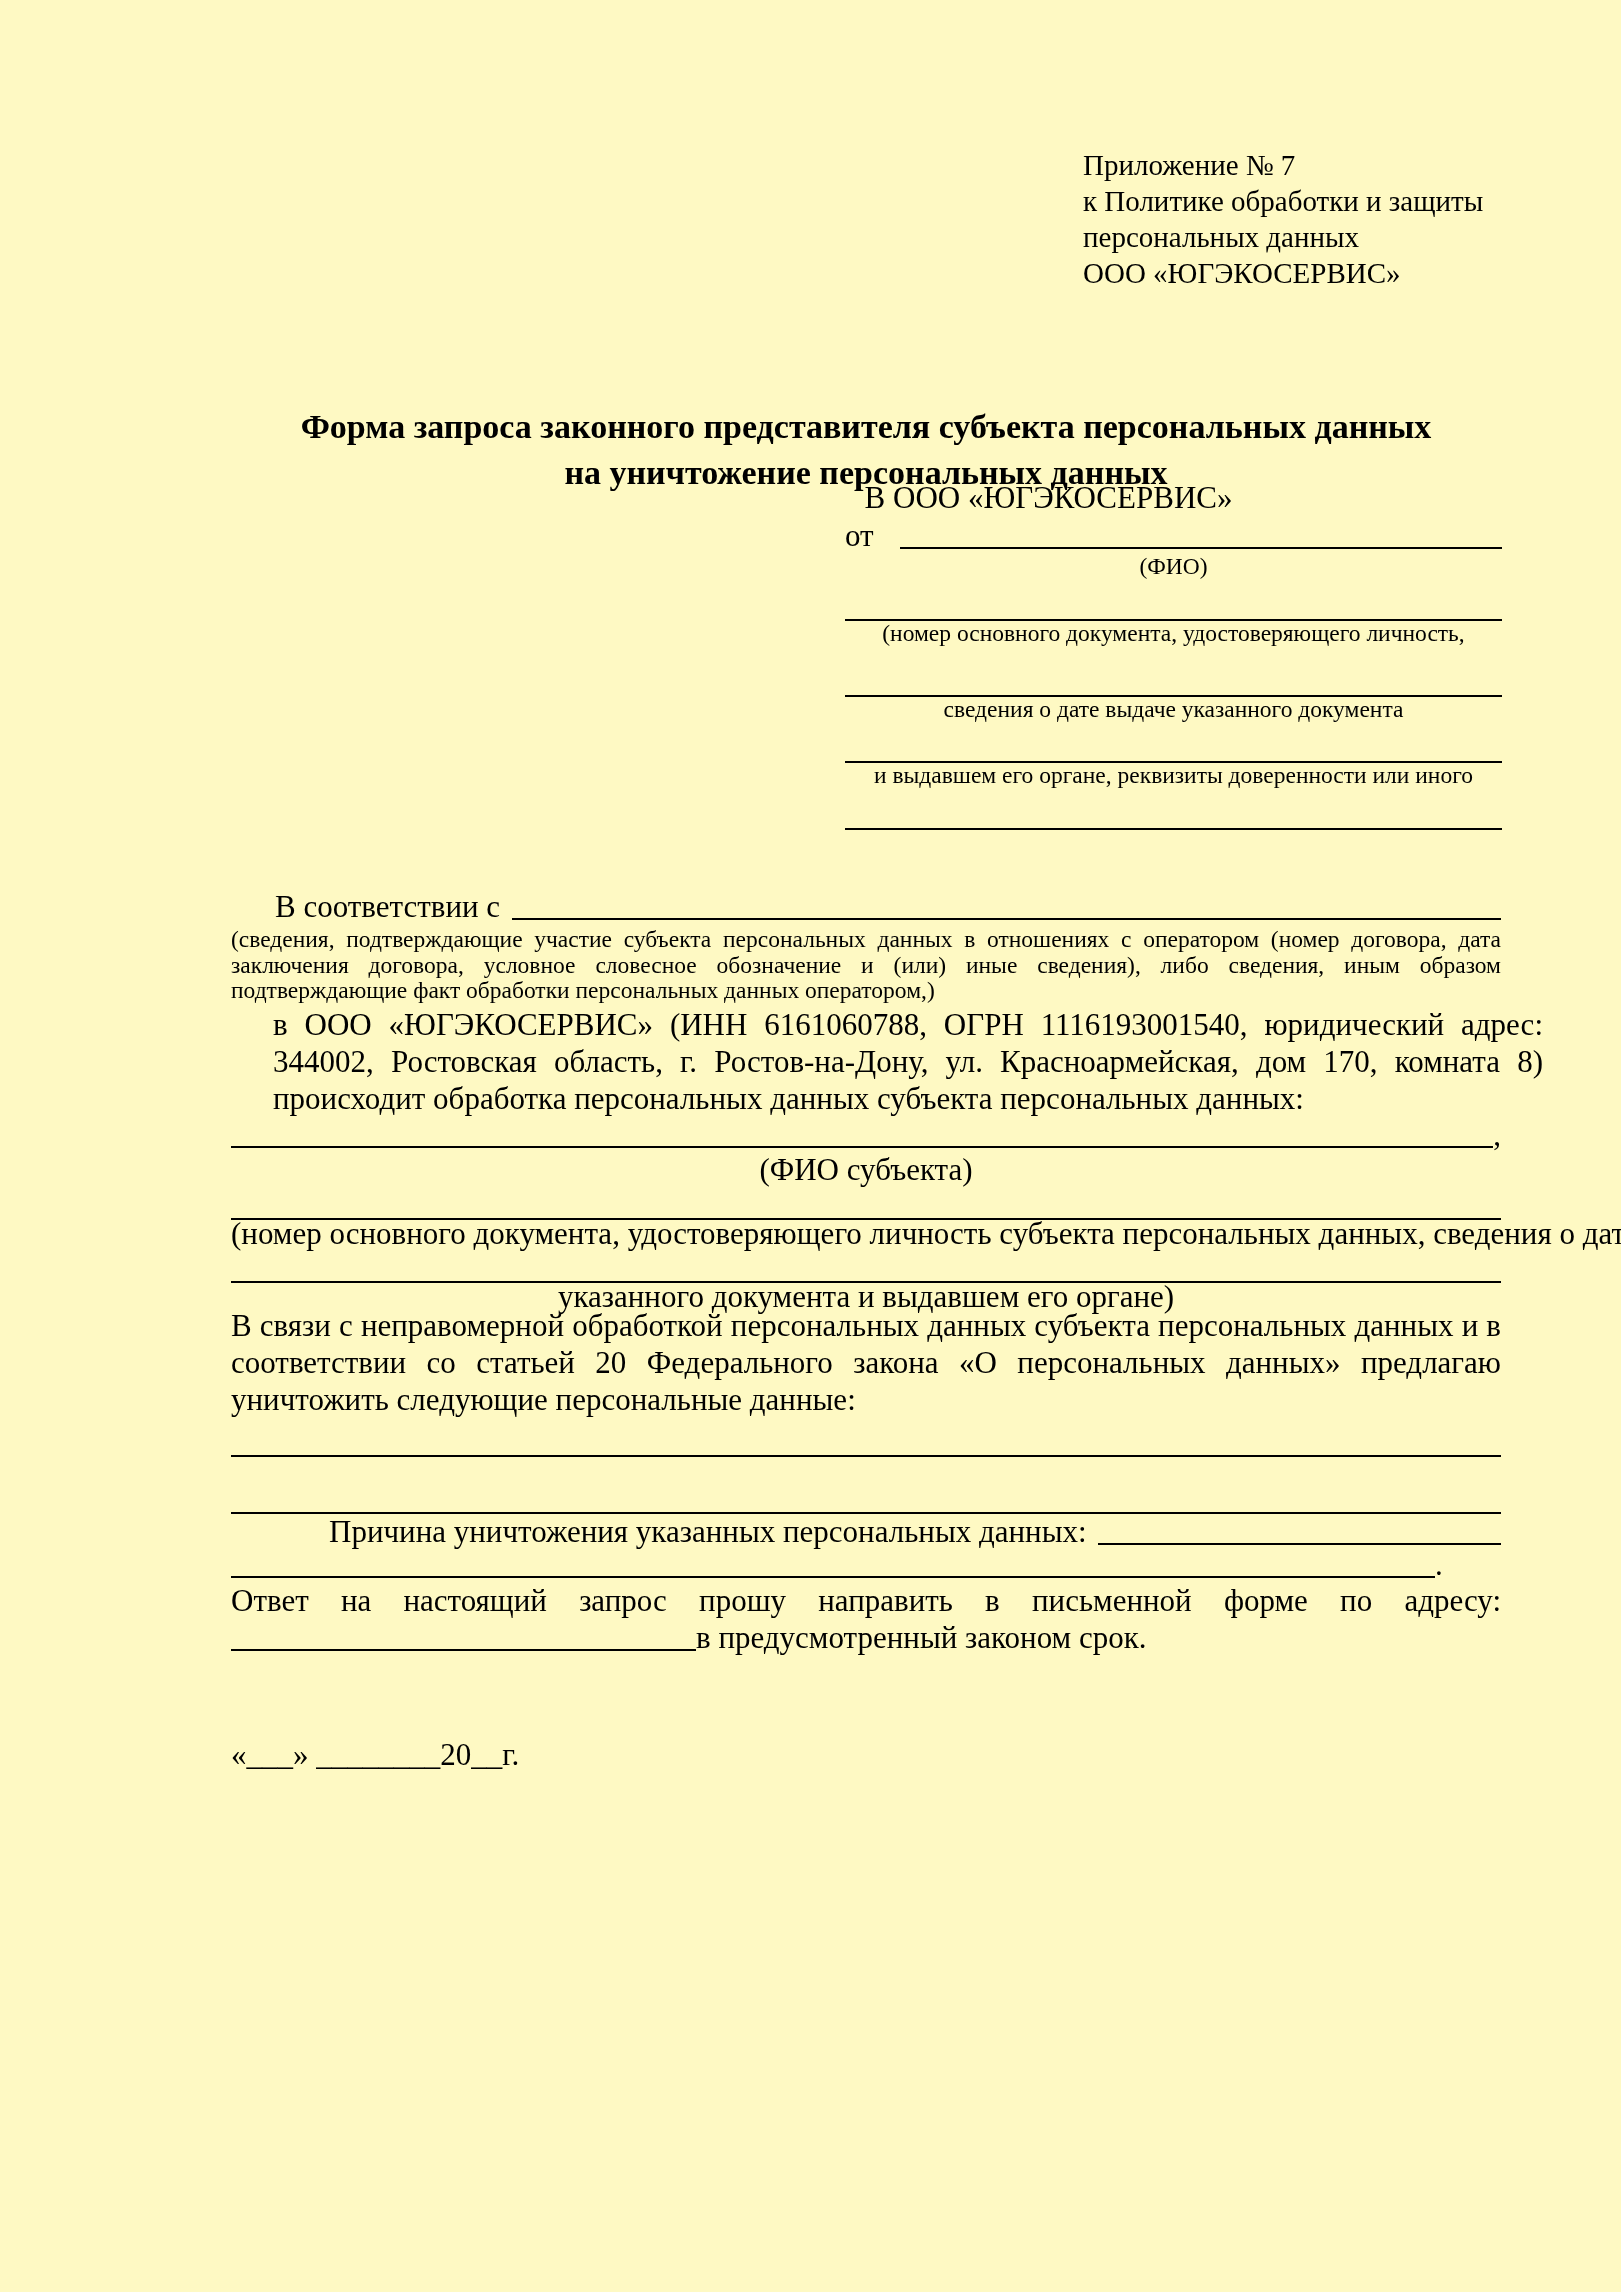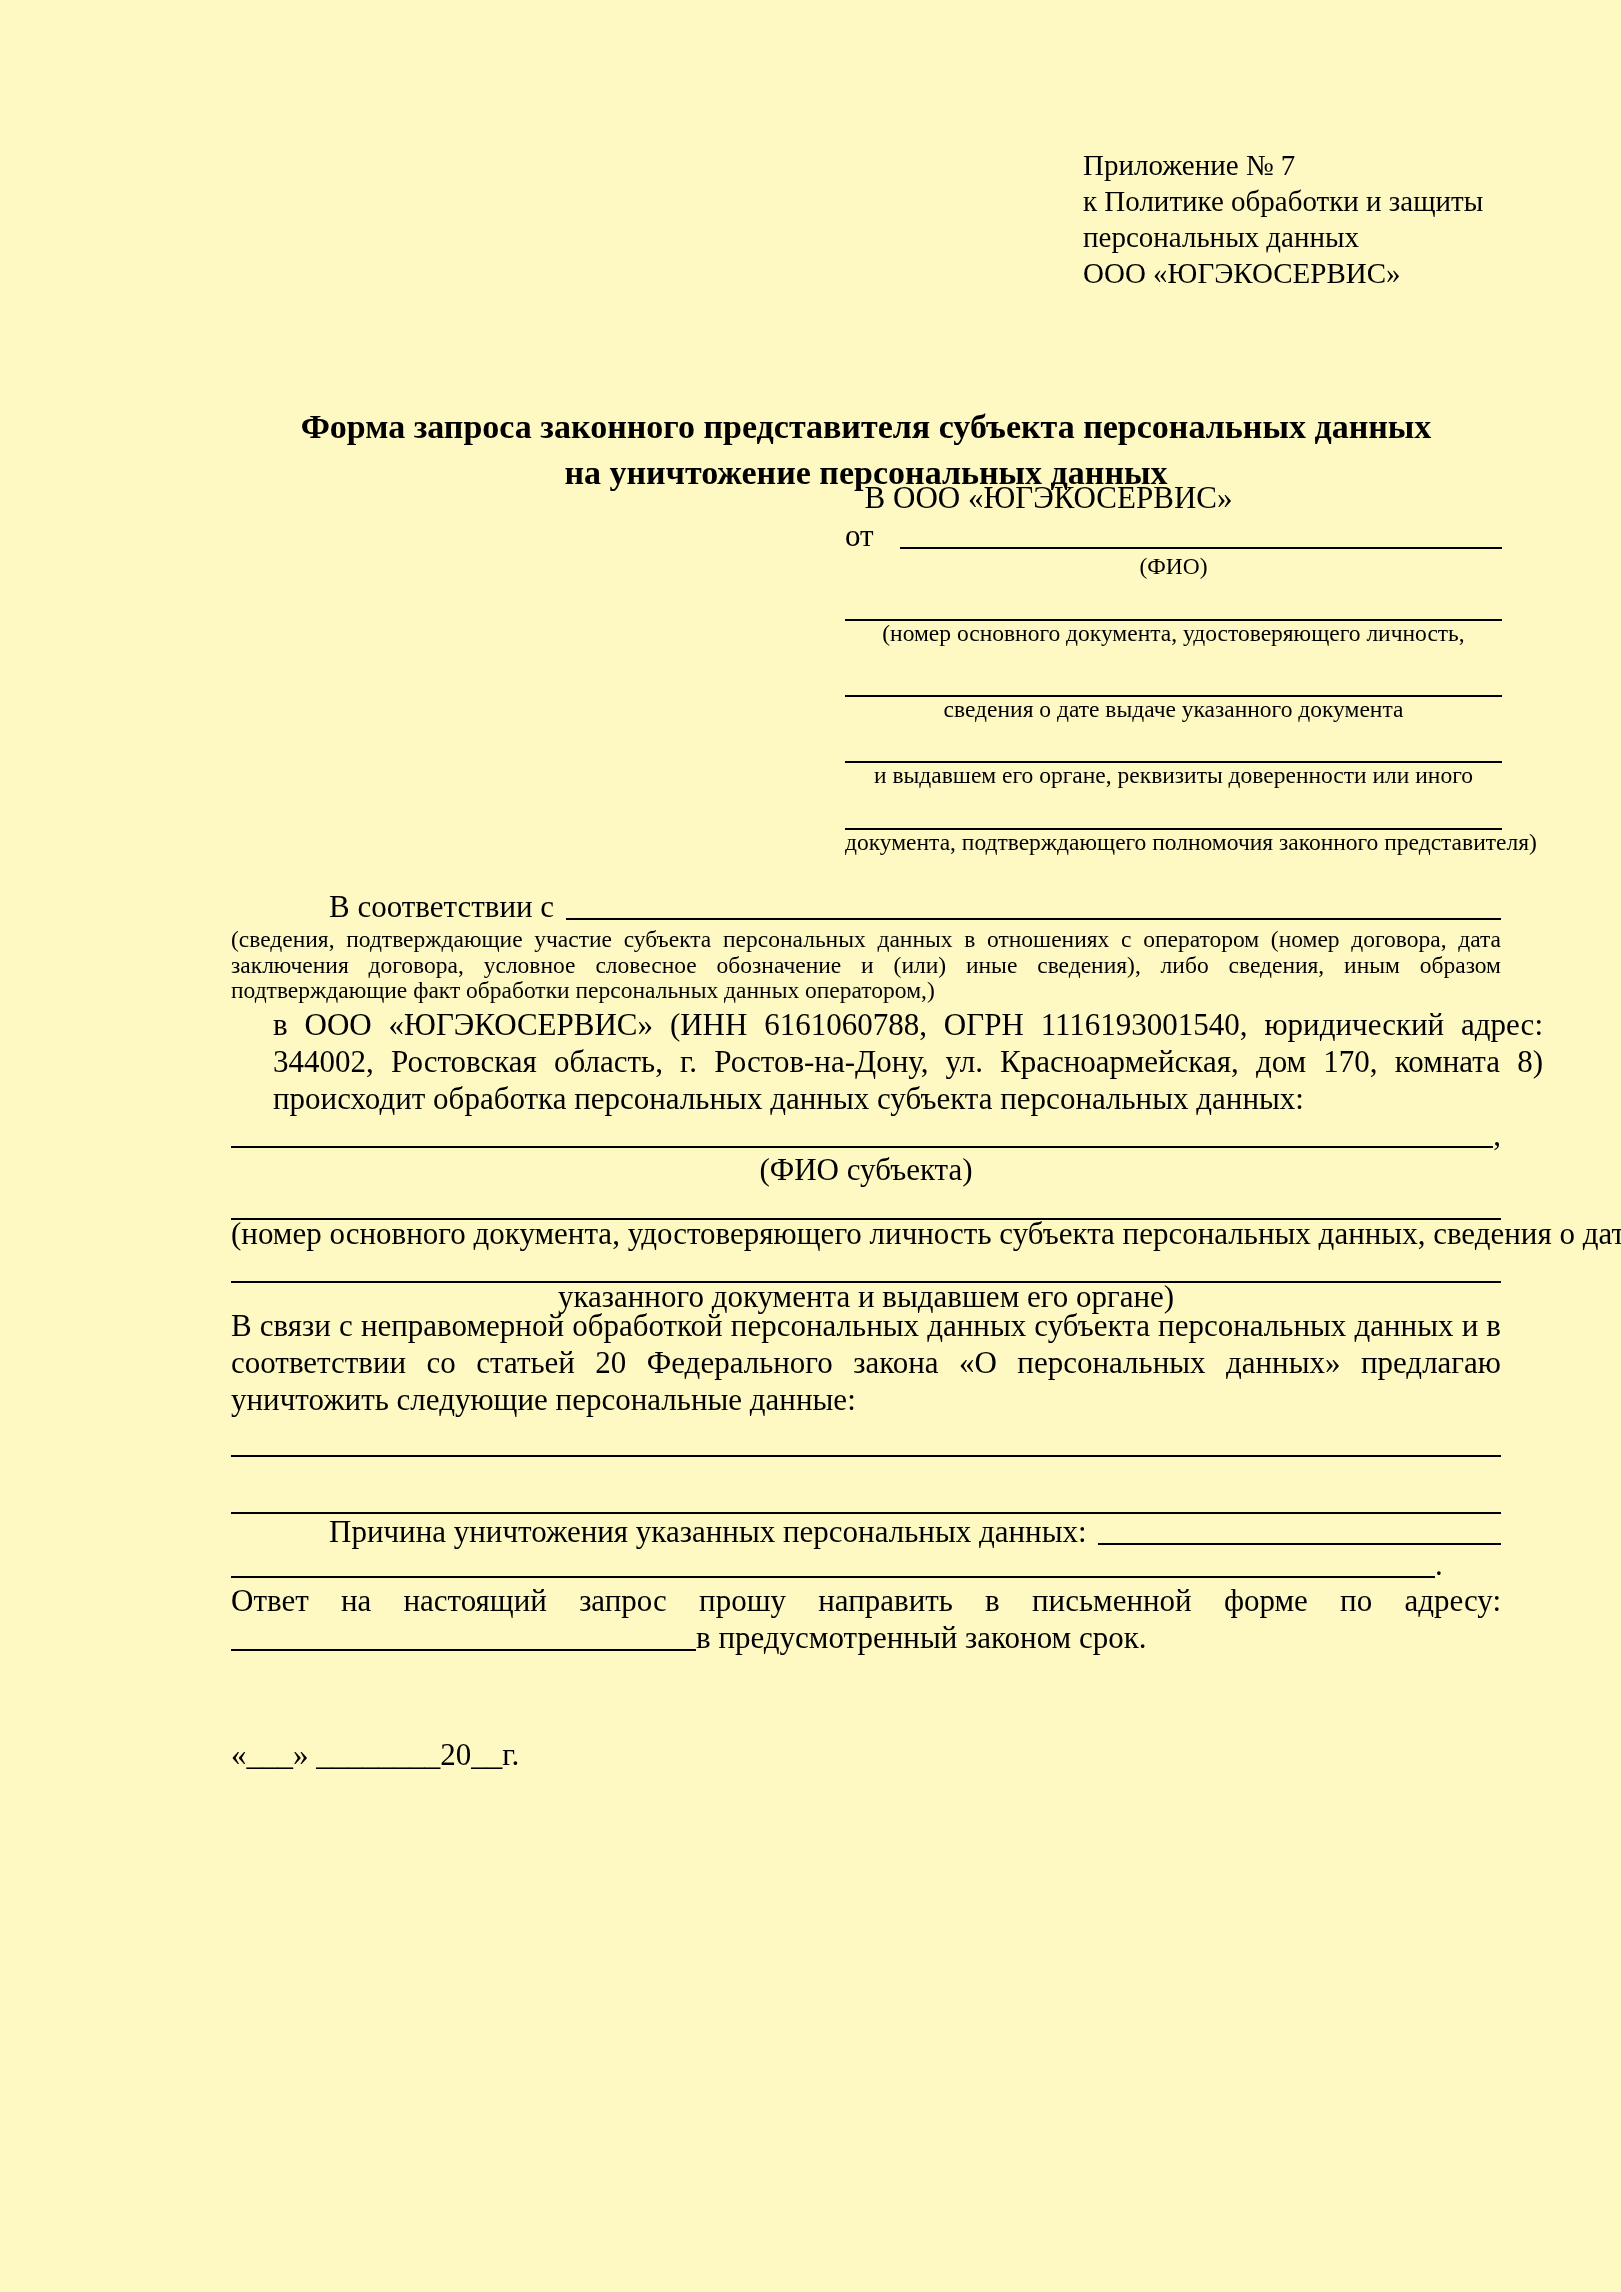--- a/index.html
+++ b/index.html
@@ -24,21 +24,21 @@
   .fill{flex:1;border-bottom:2.9px solid #000;margin-bottom:4.9px;}
   .from-row{height:37px;line-height:37px;gap:17px;}
   .from-row .lbl{padding-right:9.8px;}
   .cap{font-size:23.5px;line-height:25.5px;}
   .center{text-align:center;white-space:nowrap;}
   .uline{height:39px;border-bottom:2.9px solid #000;}
   .u2{margin-top:9.8px;}
   
   .body-row{left:231px;width:1270px;font-size:31px;}
   .according{top:888px;height:37px;line-height:37px;}
-  .according .lbl{margin-left:98px;padding-right:11.8px;white-space:nowrap;}
+  .according .lbl{margin-left:44px;padding-right:11.8px;white-space:nowrap;}
   .fineprint{top:927px;font-size:23.5px;line-height:25.5px;text-align:justify;}
   .par{line-height:37px;text-align:justify;}
   .op-par{top:1006px;margin-left:42px;}
   .comma-row{top:1116px;height:37px;line-height:37px;}
   .fio-subj{top:1157px;}
   .full-line1{top:1181px;left:231px;width:1270px;height:37px;border-bottom:2.9px solid #000;}
   .capline1{top:1221px;}
   .full-line2{top:1245px;left:231px;width:1270px;height:36px;border-bottom:2.9px solid #000;}
   .capline2{top:1284px;}
   .req-par{top:1307px;}
@@ -81,21 +81,20 @@
       <span class="fill"></span>
     </div>
     <div class="cap center">(ФИО)</div>
     <div class="uline"></div>
     <div class="cap center">(номер основного документа, удостоверяющего личность,</div>
     <div class="uline u2"></div>
     <div class="cap center">сведения о дате выдаче указанного документа</div>
     <div class="uline"></div>
     <div class="cap center">и выдавшем его органе, реквизиты доверенности или иного</div>
     <div class="uline"></div>
-    <div class="cap center">документа, подтверждающего полномочия законного представителя)</div>
   </div>
 
   <div class="abs body-row row according">
     <span class="lbl">В соответствии с</span>
     <span class="fill"></span>
   </div>
 
   <div class="abs body-row fineprint">(сведения, подтверждающие участие субъекта персональных данных в отношениях с оператором (номер договора, дата заключения договора, условное словесное обозначение и (или) иные сведения), либо сведения, иным образом подтверждающие факт обработки персональных данных оператором,)</div>
 
   <div class="abs body-row par op-par">в ООО «ЮГЭКОСЕРВИС» (ИНН 6161060788, ОГРН 1116193001540, юридический адрес: 344002, Ростовская область, г. Ростов-на-Дону, ул. Красноармейская, дом 170, комната 8) происходит обработка персональных данных субъекта персональных данных:</div>

